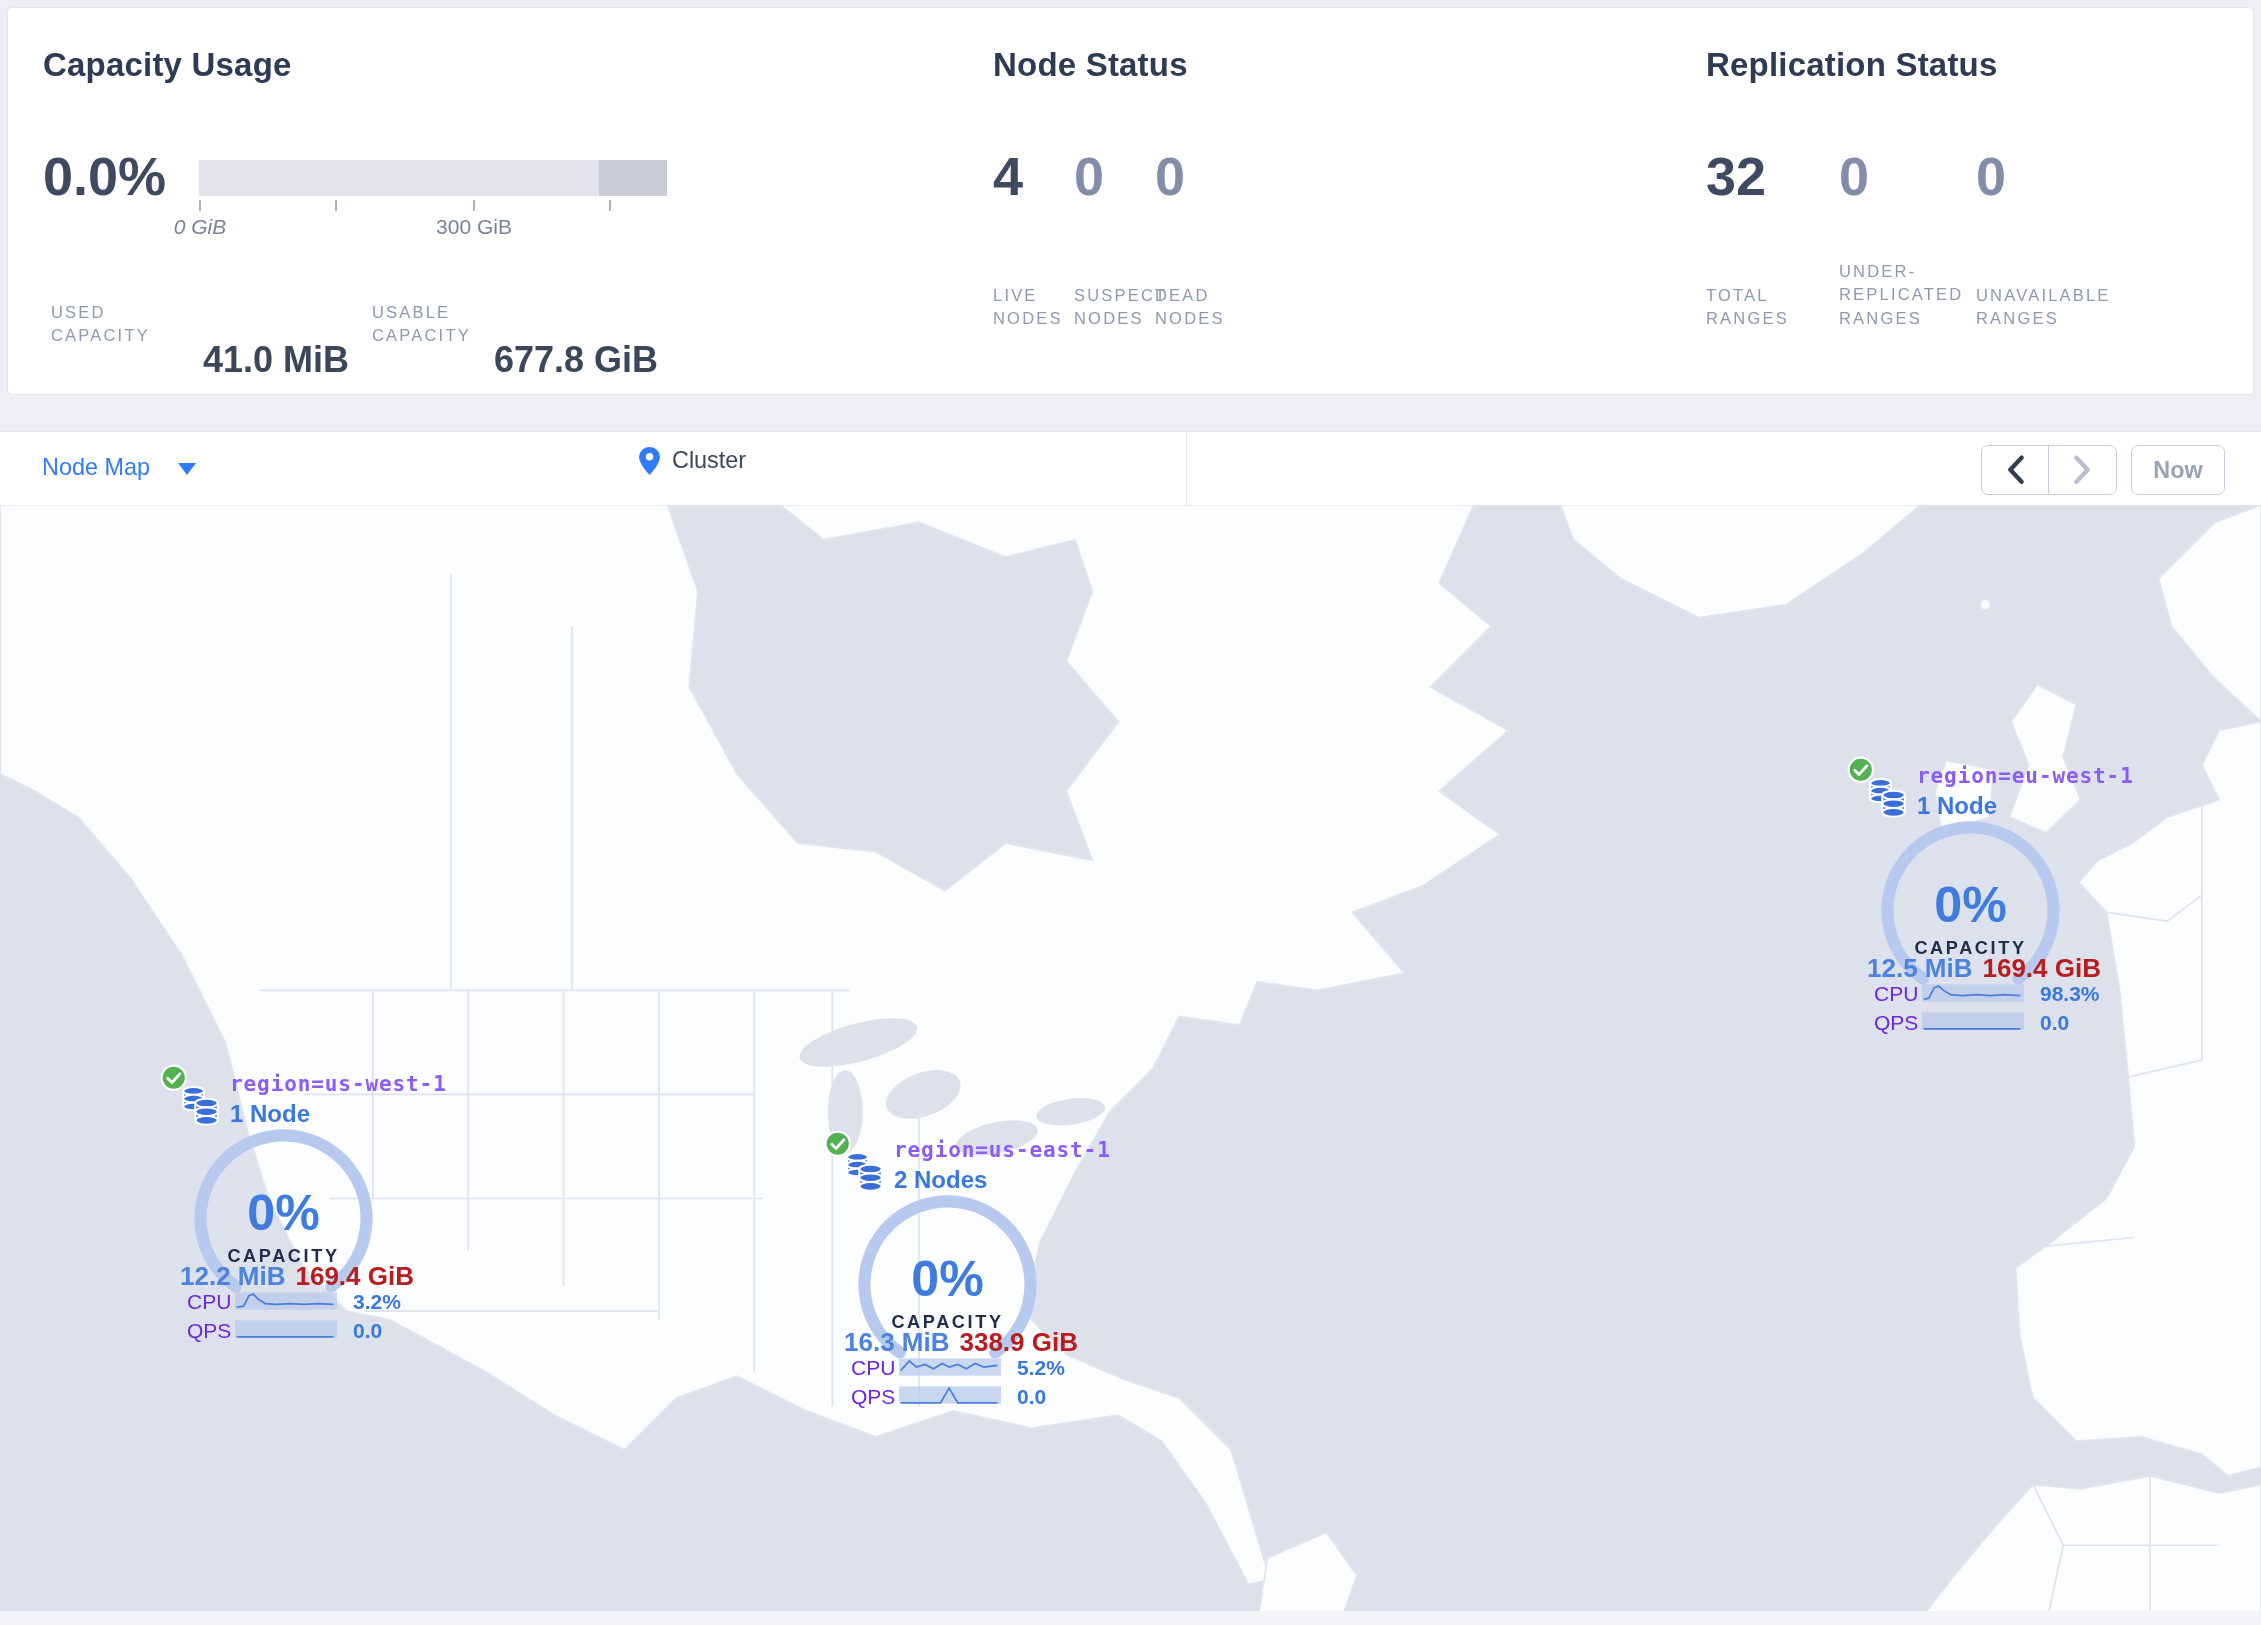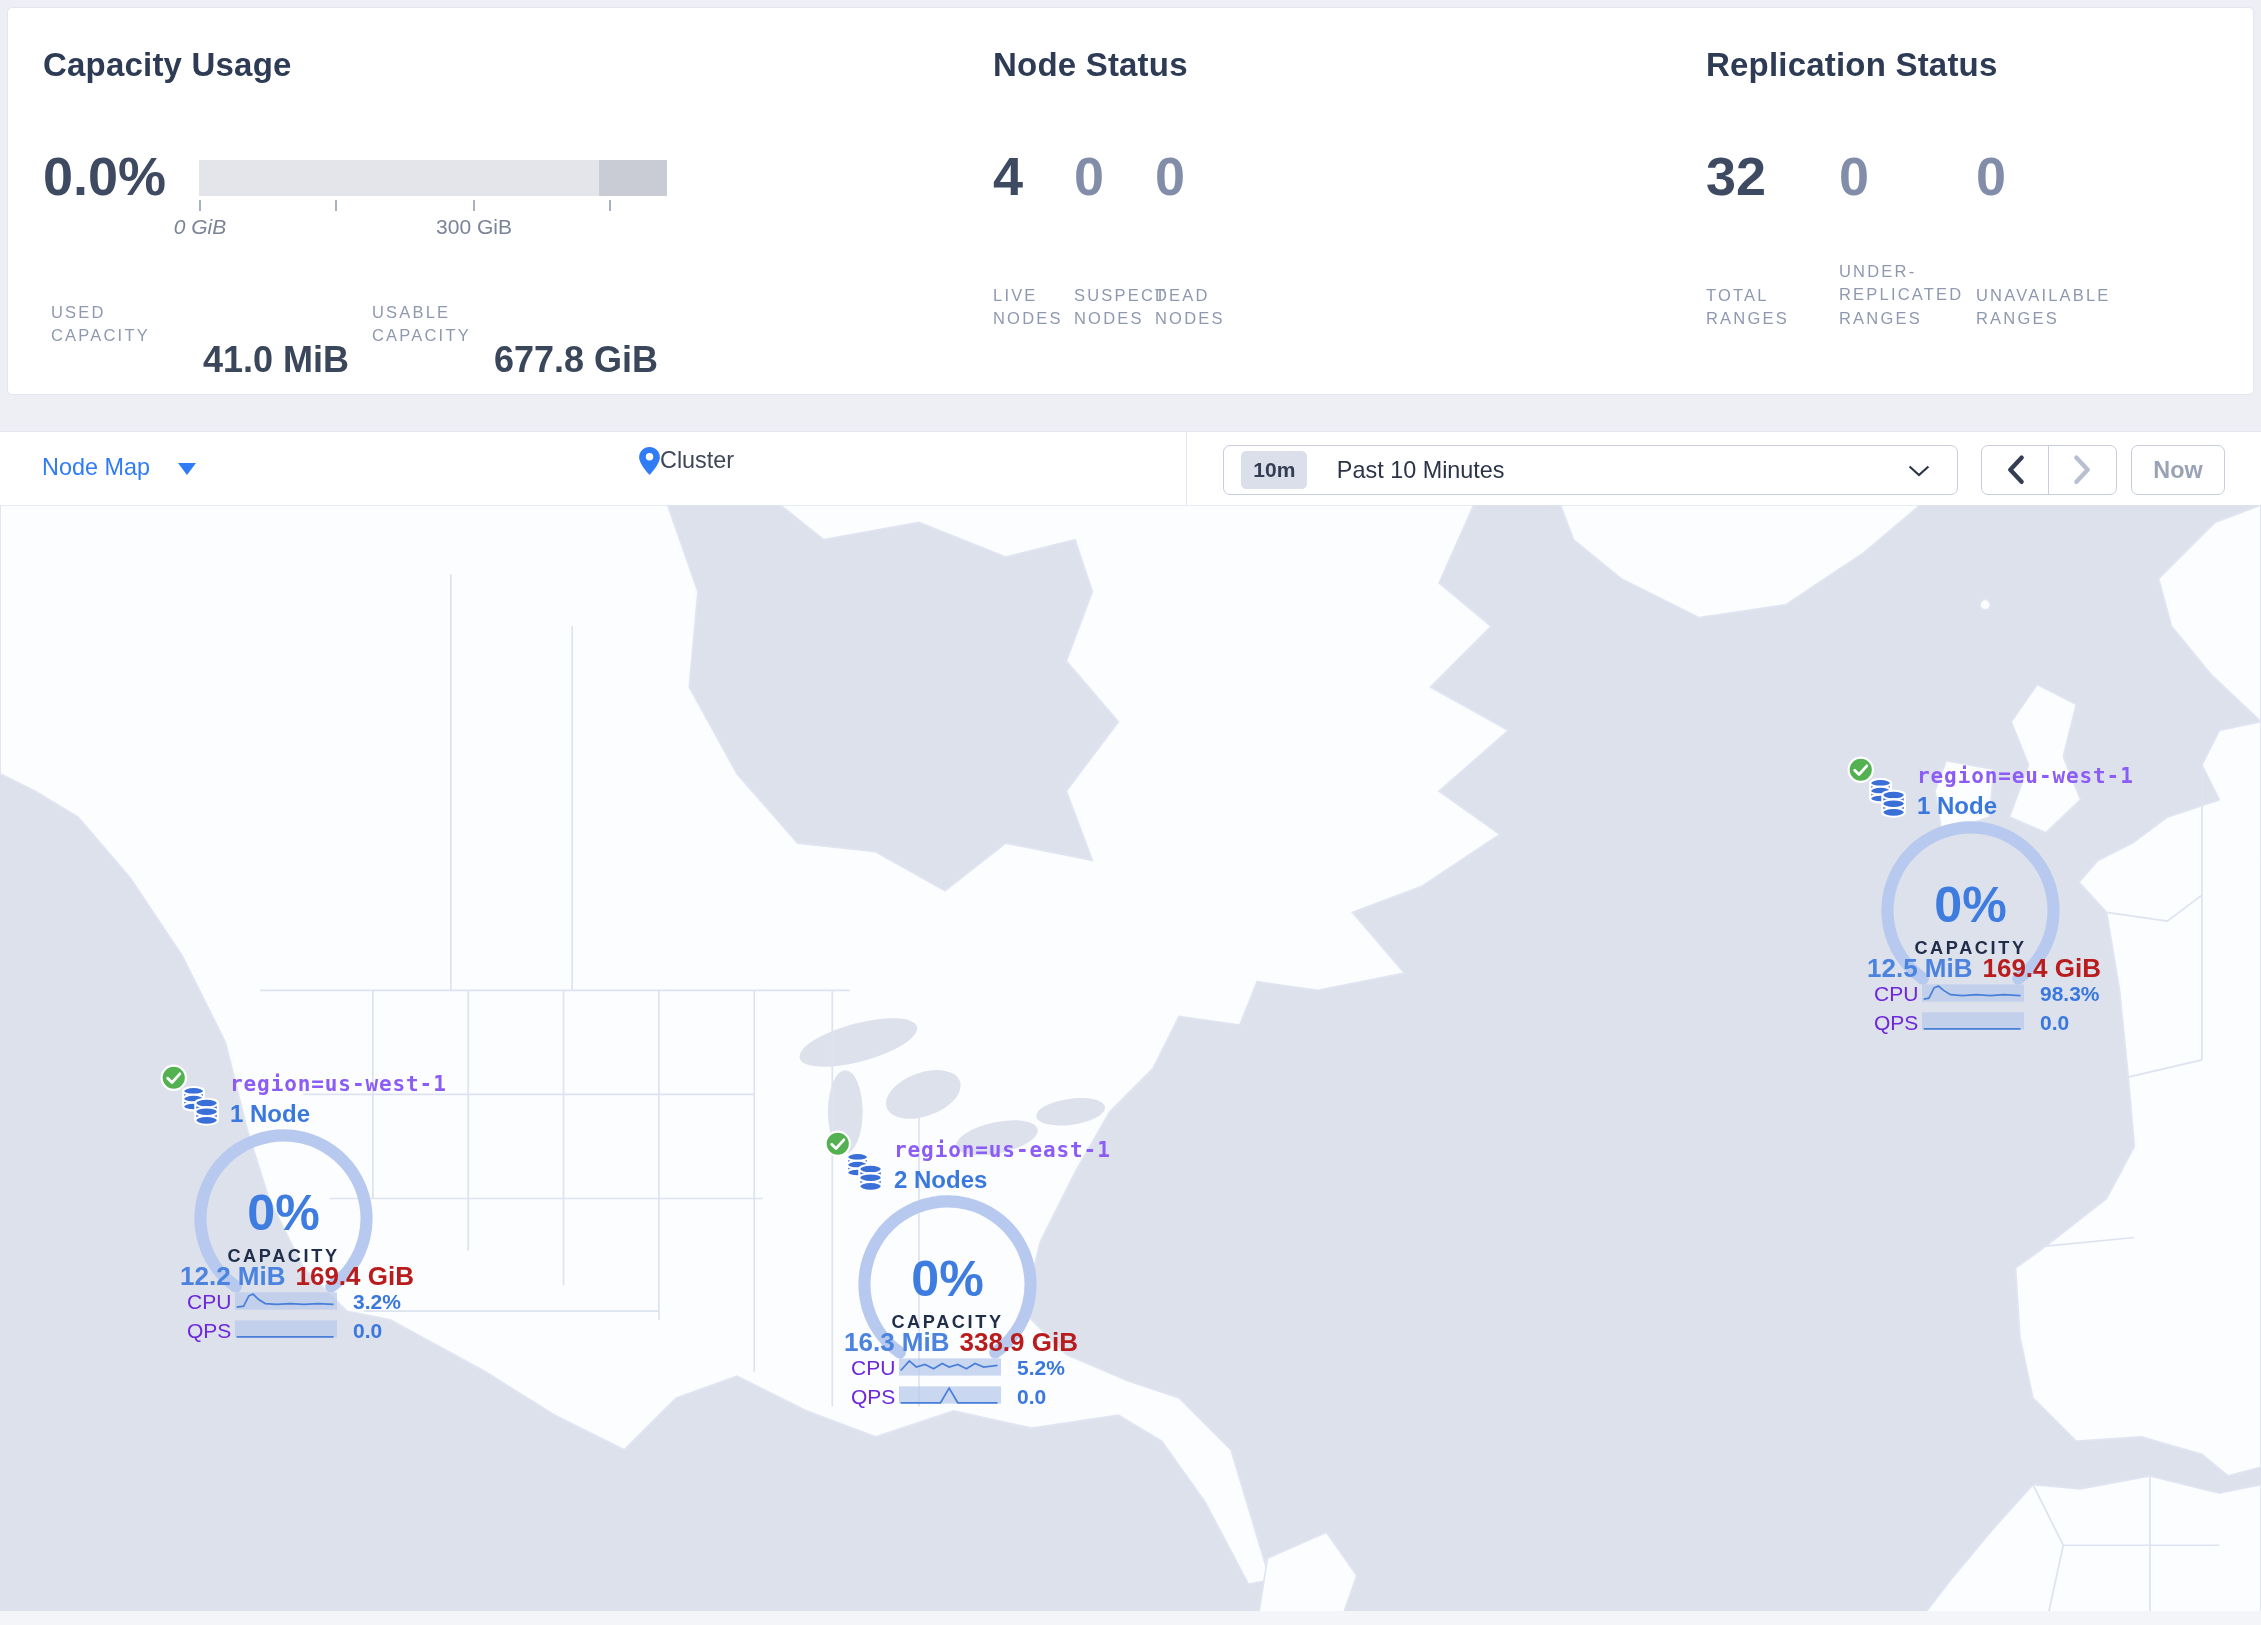--- a/index.html
+++ b/index.html
@@ -23,21 +23,21 @@
   .cap-bar-end { position:absolute; right:0; top:0; width:68px; height:36px; background:#c9ccd5; }
   .cap-tick { position:absolute; top:192px; width:1.7px; height:11.3px; background:#a9b1c2; }
   .cap-tick-label { position:absolute; top:207px; font-size:21px; color:#7a8398; transform:translateX(-50%); white-space:nowrap; }
   
   .toolbar {
     position:absolute; left:0; top:431px; width:2261px; height:75px; background:#ffffff;
     border-top:0.9px solid #e4e7ef; border-bottom:0.9px solid #dfe3ec; box-shadow:0 1.7px 3.5px rgba(60,70,100,.06);
   }
   .view-selector { position:absolute; left:42px; top:22px; font-size:23.4px; color:#2f7cf6; cursor:pointer; }
   .view-caret { display:inline-block; margin-left:28px; width:0; height:0; border-left:9.5px solid transparent; border-right:9.5px solid transparent; border-top:12px solid #2f7cf6; vertical-align:middle; }
-  .breadcrumb { position:absolute; left:639px; top:14.7px; display:flex; align-items:center; gap:0; cursor:pointer; }
+  .breadcrumb { position:absolute; left:639px; top:14.7px; display:flex; align-items:center; gap:12px; cursor:pointer; }
   .breadcrumb-label { font-size:23.4px; color:#3d4759; }
   .tb-divider { position:absolute; left:1186px; top:0; width:0.9px; height:73px; background:#e4e7ef; }
   .time-select {
     position:absolute; left:1223px; top:13px; width:735px; height:50px; background:#fff;
     border:1.7px solid #c7cddc; border-radius:7px; display:flex; align-items:center; cursor:pointer;
   }
   .time-badge { margin-left:17.3px; padding:7px 12px; background:#dbdfe9; border-radius:5.2px; font-size:21px; font-weight:700; color:#333e54; }
   .time-label { margin-left:29.5px; font-size:23.4px; font-weight:500; color:#2b3547; }
   .time-chevron { position:absolute; right:26px; top:17.3px; }
   .arrow-group {
@@ -130,27 +130,20 @@
       <span>Node Map</span><span class="view-caret"></span>
     </div>
     <div class="breadcrumb">
       <svg width="21" height="28" viewBox="0 0 20 27">
         <path d="M10 0 C4.5 0 0 4.4 0 9.8 c0 6.9 10 17 10 17 s10 -10.1 10 -17 C20 4.4 15.5 0 10 0 z" fill="#2f7cf6"></path>
         <circle cx="10" cy="9.5" r="3.6" fill="#ffffff"></circle>
       </svg>
       <span class="breadcrumb-label">Cluster</span>
     </div>
     <div class="tb-divider"></div>
-    <div class="time-select">
-      <span class="time-badge">10m</span>
-      <span class="time-label">Past 10 Minutes</span>
-      <svg class="time-chevron" width="24" height="15.6" viewBox="0 0 28 18">
-        <polyline points="3,4 14,14 25,4" fill="none" stroke="#2b3547" stroke-width="2.5"></polyline>
-      </svg>
-    </div>
     <div class="arrow-group">
       <div class="arrow-btn prev">
         <svg width="19" height="29.5" viewBox="0 0 22 34">
           <polyline points="18,3 5,17 18,31" fill="none" stroke="#333e54" stroke-width="5" stroke-linecap="round" stroke-linejoin="round"></polyline>
         </svg>
       </div>
       <div class="arrow-btn">
         <svg width="19" height="29.5" viewBox="0 0 22 34">
           <polyline points="4,3 17,17 4,31" fill="none" stroke="#b7bfd0" stroke-width="5" stroke-linecap="round" stroke-linejoin="round"></polyline>
         </svg>

